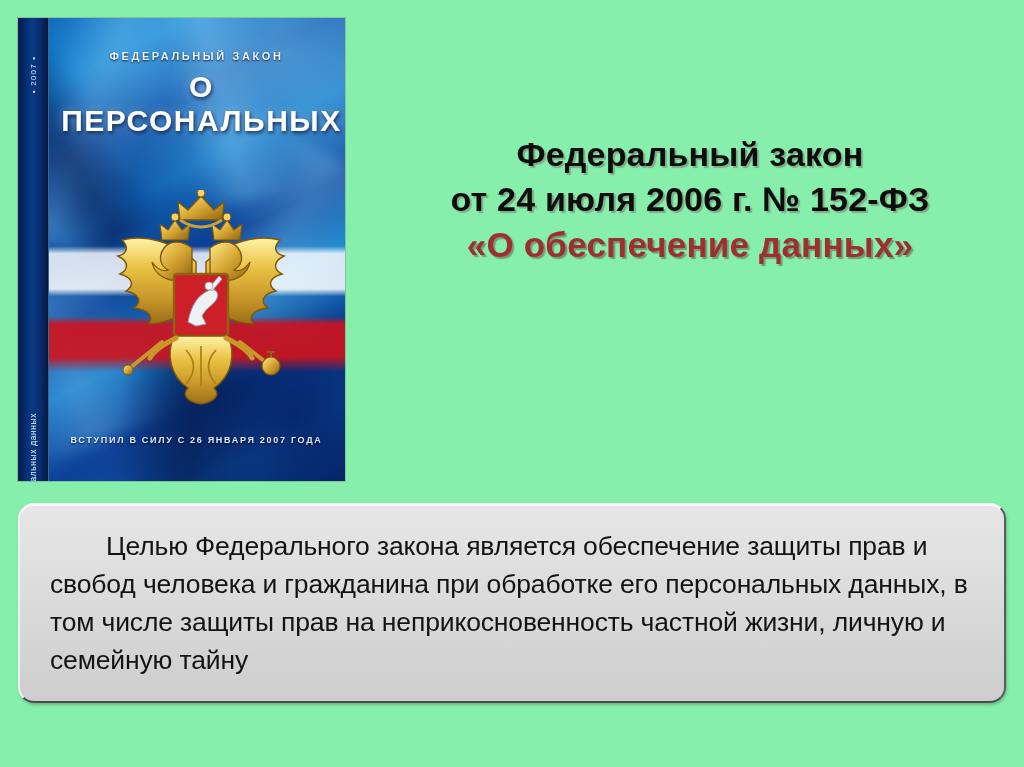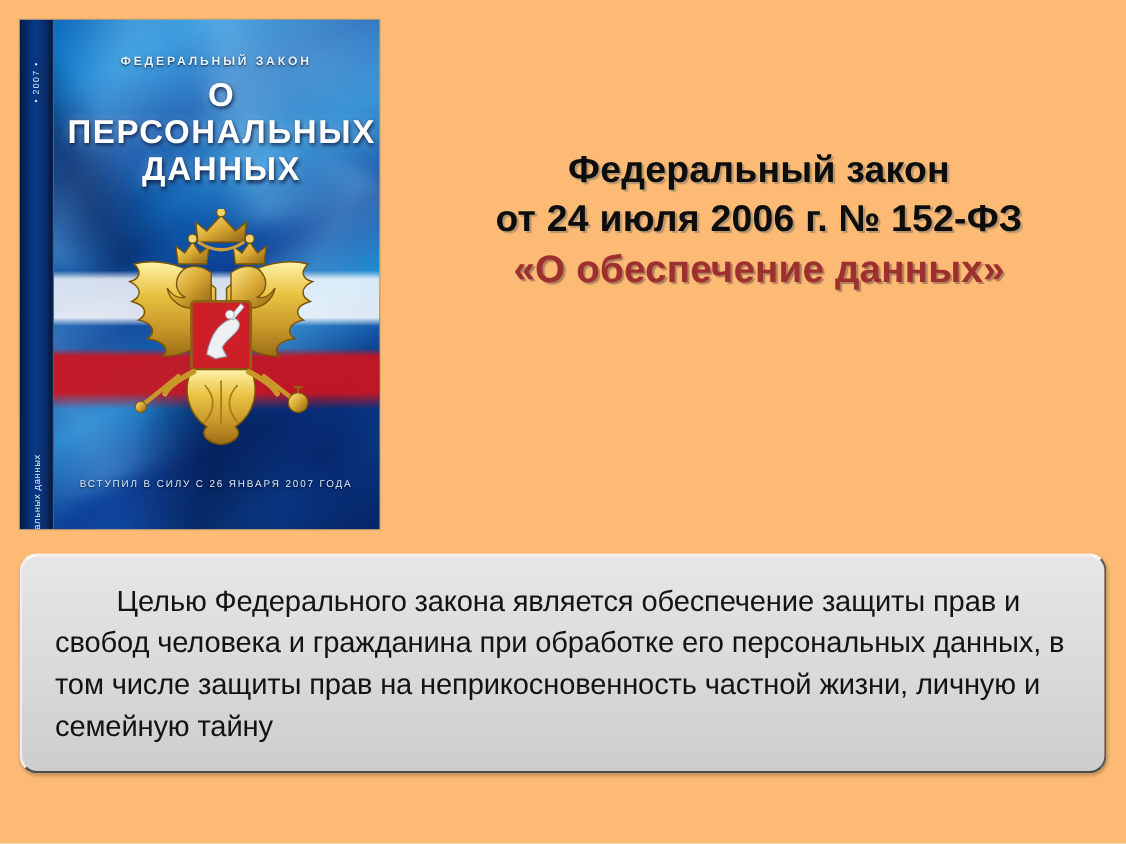--- a/index.html
+++ b/index.html
@@ -7,21 +7,21 @@
     padding: 0;
     background: #ffffff;
   }
   body {
     font-family: "Liberation Sans", sans-serif;
   }
   .slide {
     position: relative;
     width: 1024px;
     height: 767px;
-    background: #fdba74;
+    background: #86efac;
     overflow: hidden;
   }
 
   
   .book-wrap {
     position: absolute;
     left: 18px;
     top: 18px;
     width: 327px;
     height: 463px;
@@ -107,21 +107,21 @@
     line-height: 1.13;
     text-shadow: 1px 2px 4px rgba(0,10,50,0.85), 0 0 10px rgba(180,225,255,0.45);
     padding-left: 10px;
   }
   .cover-foot {
     position: absolute;
     left: 30px; right: 0; bottom: 36px;
     text-align: center;
     color: #dcecfa;
     font-size: 9px;
-    font-weight: normal;
+    font-weight: bold;
     letter-spacing: 1.7px;
     text-shadow: 0 1px 2px rgba(0,0,20,0.85);
   }
 
   
   .tricolor {
     position: absolute;
     left: 30px; right: 0;
     top: 228px; height: 126px;
     background: linear-gradient(180deg,
@@ -276,21 +276,20 @@
       </div>
 
       <div class="spine">
         <div class="spine-year">• 2007 •</div>
         <div class="spine-title">О персональных данных</div>
       </div>
 
       <div class="cover-eyebrow">ФЕДЕРАЛЬНЫЙ ЗАКОН</div>
       <div class="cover-title">
         <div>О ПЕРСОНАЛЬНЫХ</div>
-        <div>ДАННЫХ</div>
       </div>
       <div class="cover-foot">ВСТУПИЛ В СИЛУ С 26 ЯНВАРЯ 2007 ГОДА</div>
     </div>
   </div>
 
   <div class="title-block">
     <div class="title-line">Федеральный закон</div>
     <div class="title-line">от 24 июля 2006 г. № 152-ФЗ</div>
     <div class="title-line accent">«О обеспечение данных»</div>
   </div>

